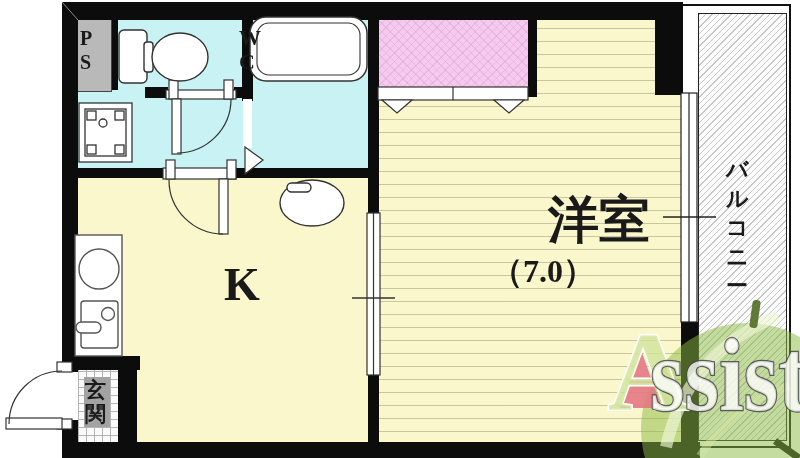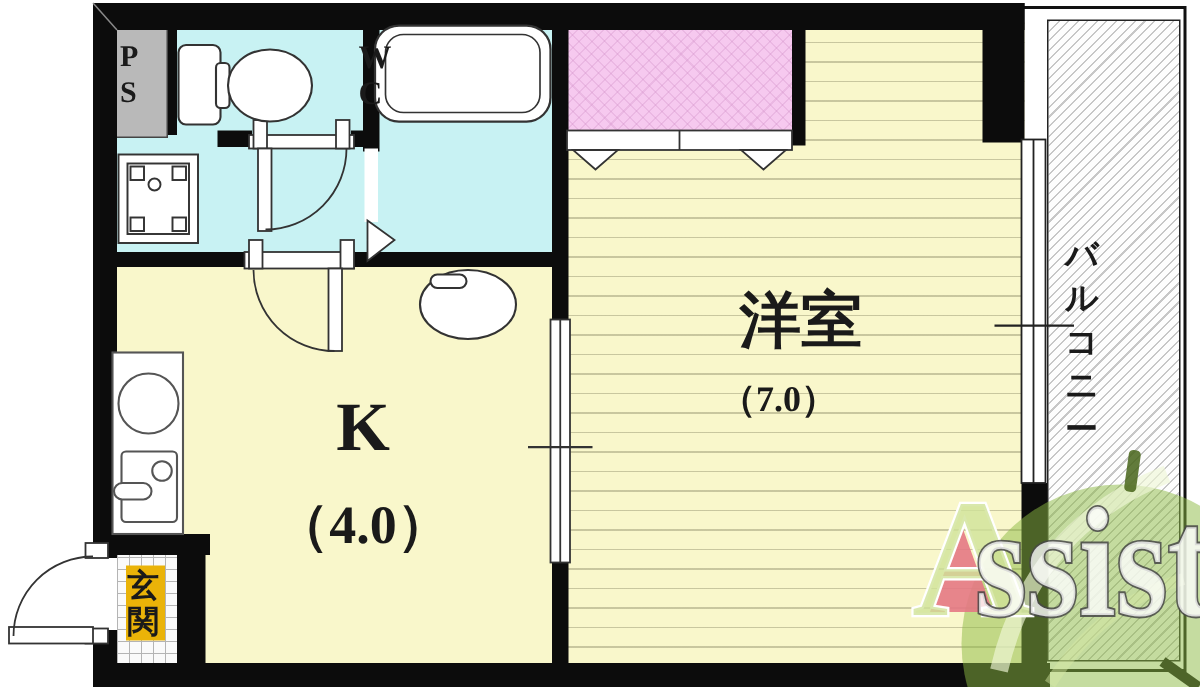--- a/index.html
+++ b/index.html
@@ -149,26 +149,25 @@
     </g>
 
     <g fill="#fff" stroke="#333" stroke-width="1.4">
       <ellipse cx="312" cy="203" rx="32" ry="23"></ellipse>
       <rect x="287" y="183" width="24" height="9" rx="4.5"></rect>
     </g>
   </svg>
 
   <div class="lbl vtext" style="left:80px;top:26px;width:18px;font-size:20px;line-height:24px;">PS</div>
   <div class="lbl vtext" style="left:203px;top:26px;width:24px;font-size:22px;line-height:24px;margin-left:36px;">WC</div>
-  <div class="lbl ctr" style="left:434px;top:186px;width:200px;font-size:41px;">洋室</div>
-  <div class="lbl ctr" style="left:419px;top:250px;width:200px;font-size:24px;">（7.0）</div>
+  <div class="lbl ctr" style="left:450px;top:186px;width:200px;font-size:51px;text-align:right;">洋室</div>
+  <div class="lbl ctr" style="left:443px;top:250px;width:200px;font-size:32px;">（7.0）</div>
   <div class="lbl ctr" style="left:192px;top:258px;width:100px;font-size:46px;">K</div>
-  <div class="lbl ctr" style="left:142px;top:326px;width:200px;font-size:36px;">（4.0）</div>
-  <div class="lbl vtext" style="left:84px;top:377px;width:24px;font-size:21px;line-height:24px;background:#eab308;padding:1px;">玄関</div>
-  <div class="lbl vtext" style="left:710px;top:155px;width:26px;font-size:22px;line-height:29px;font-weight:600;">バルコニー</div>
+  <div class="lbl vtext" style="left:84px;top:377px;width:24px;font-size:21px;line-height:24px;background:#a3a3a3;padding:1px;">玄関</div>
+  <div class="lbl vtext" style="left:726px;top:155px;width:26px;font-size:22px;line-height:29px;font-weight:600;">バルコニー</div>
 
   <svg id="logo" class="overlay" width="800" height="458" viewBox="0 0 800 458">
     <g>
       <circle cx="747" cy="429" r="106" fill="rgba(140,185,65,0.50)"></circle>
       <path d="M666,447 Q688,352 778,316" stroke="rgba(240,248,215,0.65)" stroke-width="12" fill="none"></path>
       <path d="M700,456 Q735,402 789,386" stroke="rgba(215,232,165,0.45)" stroke-width="8" fill="none"></path>
       <rect x="751" y="300" width="8" height="28" rx="3" fill="rgba(70,100,25,0.85)" transform="rotate(8 755 314)"></rect>
     </g>
     <path d="M641,350 L662,408 L620,408 Z" fill="rgba(228,120,132,0.9)"></path>
     <text x="608" y="410" font-size="112" font-weight="bold" fill="rgba(208,226,152,0.8)" stroke="#ffffff" stroke-width="3" paint-order="stroke">A</text>

